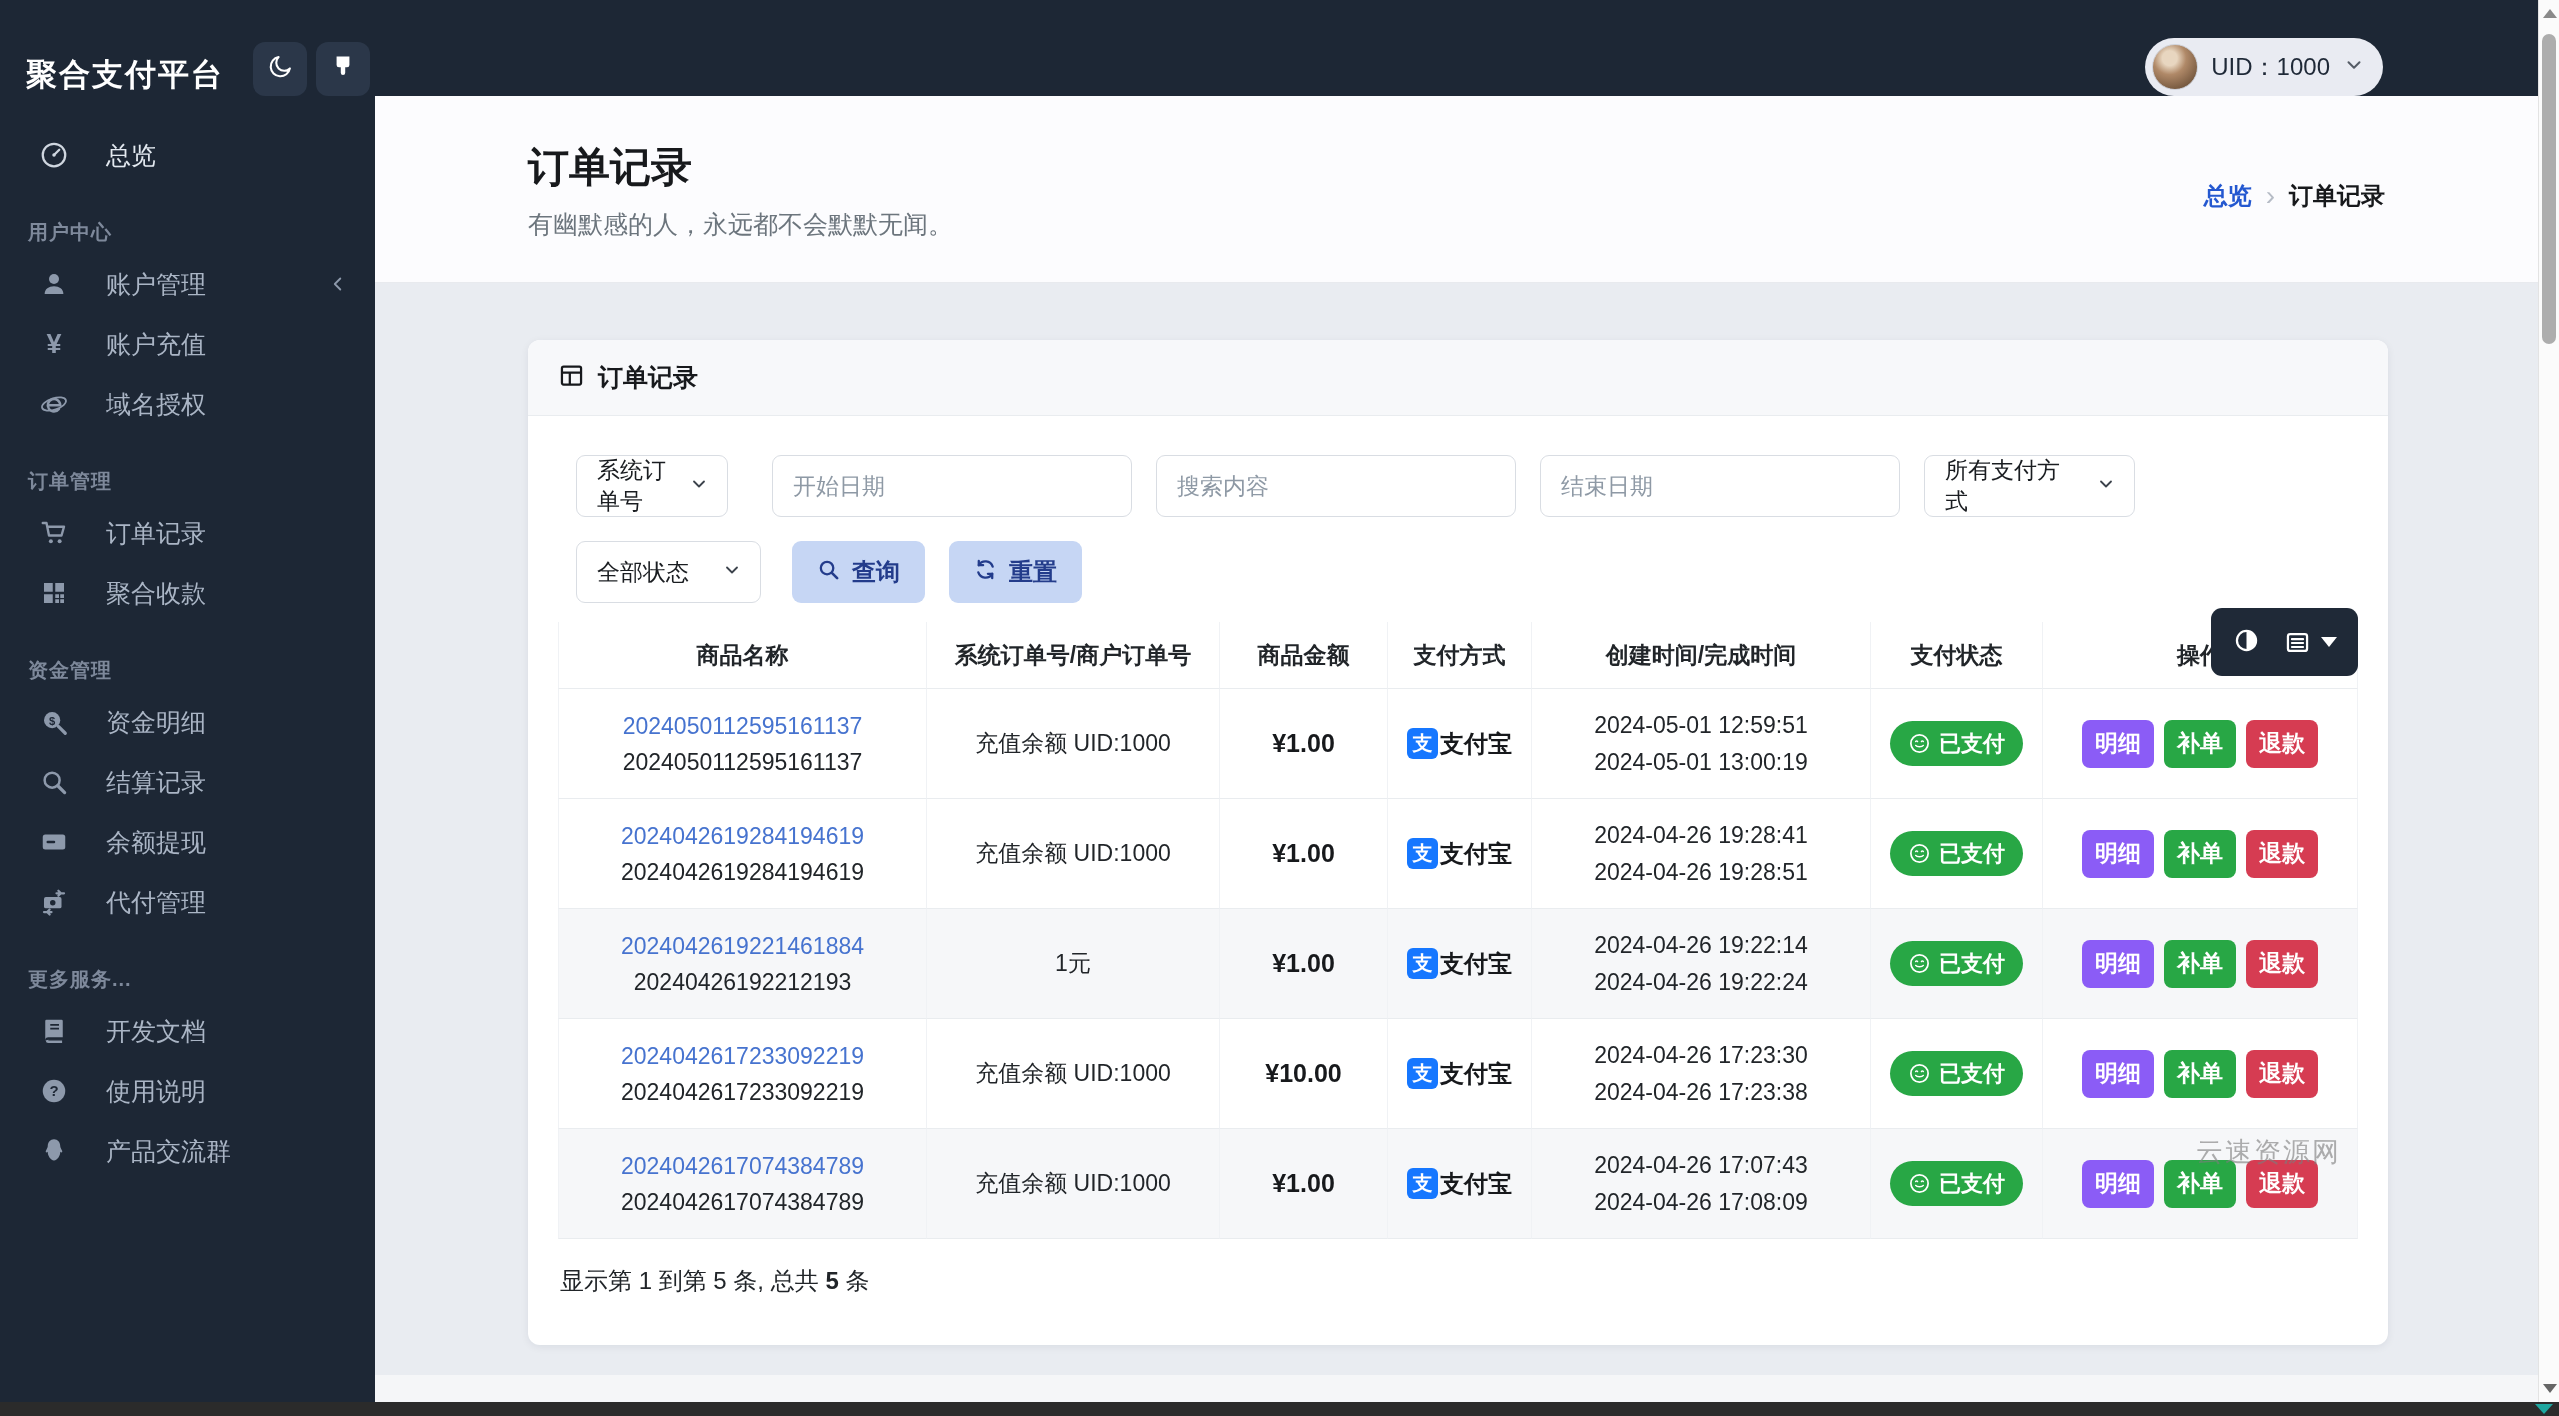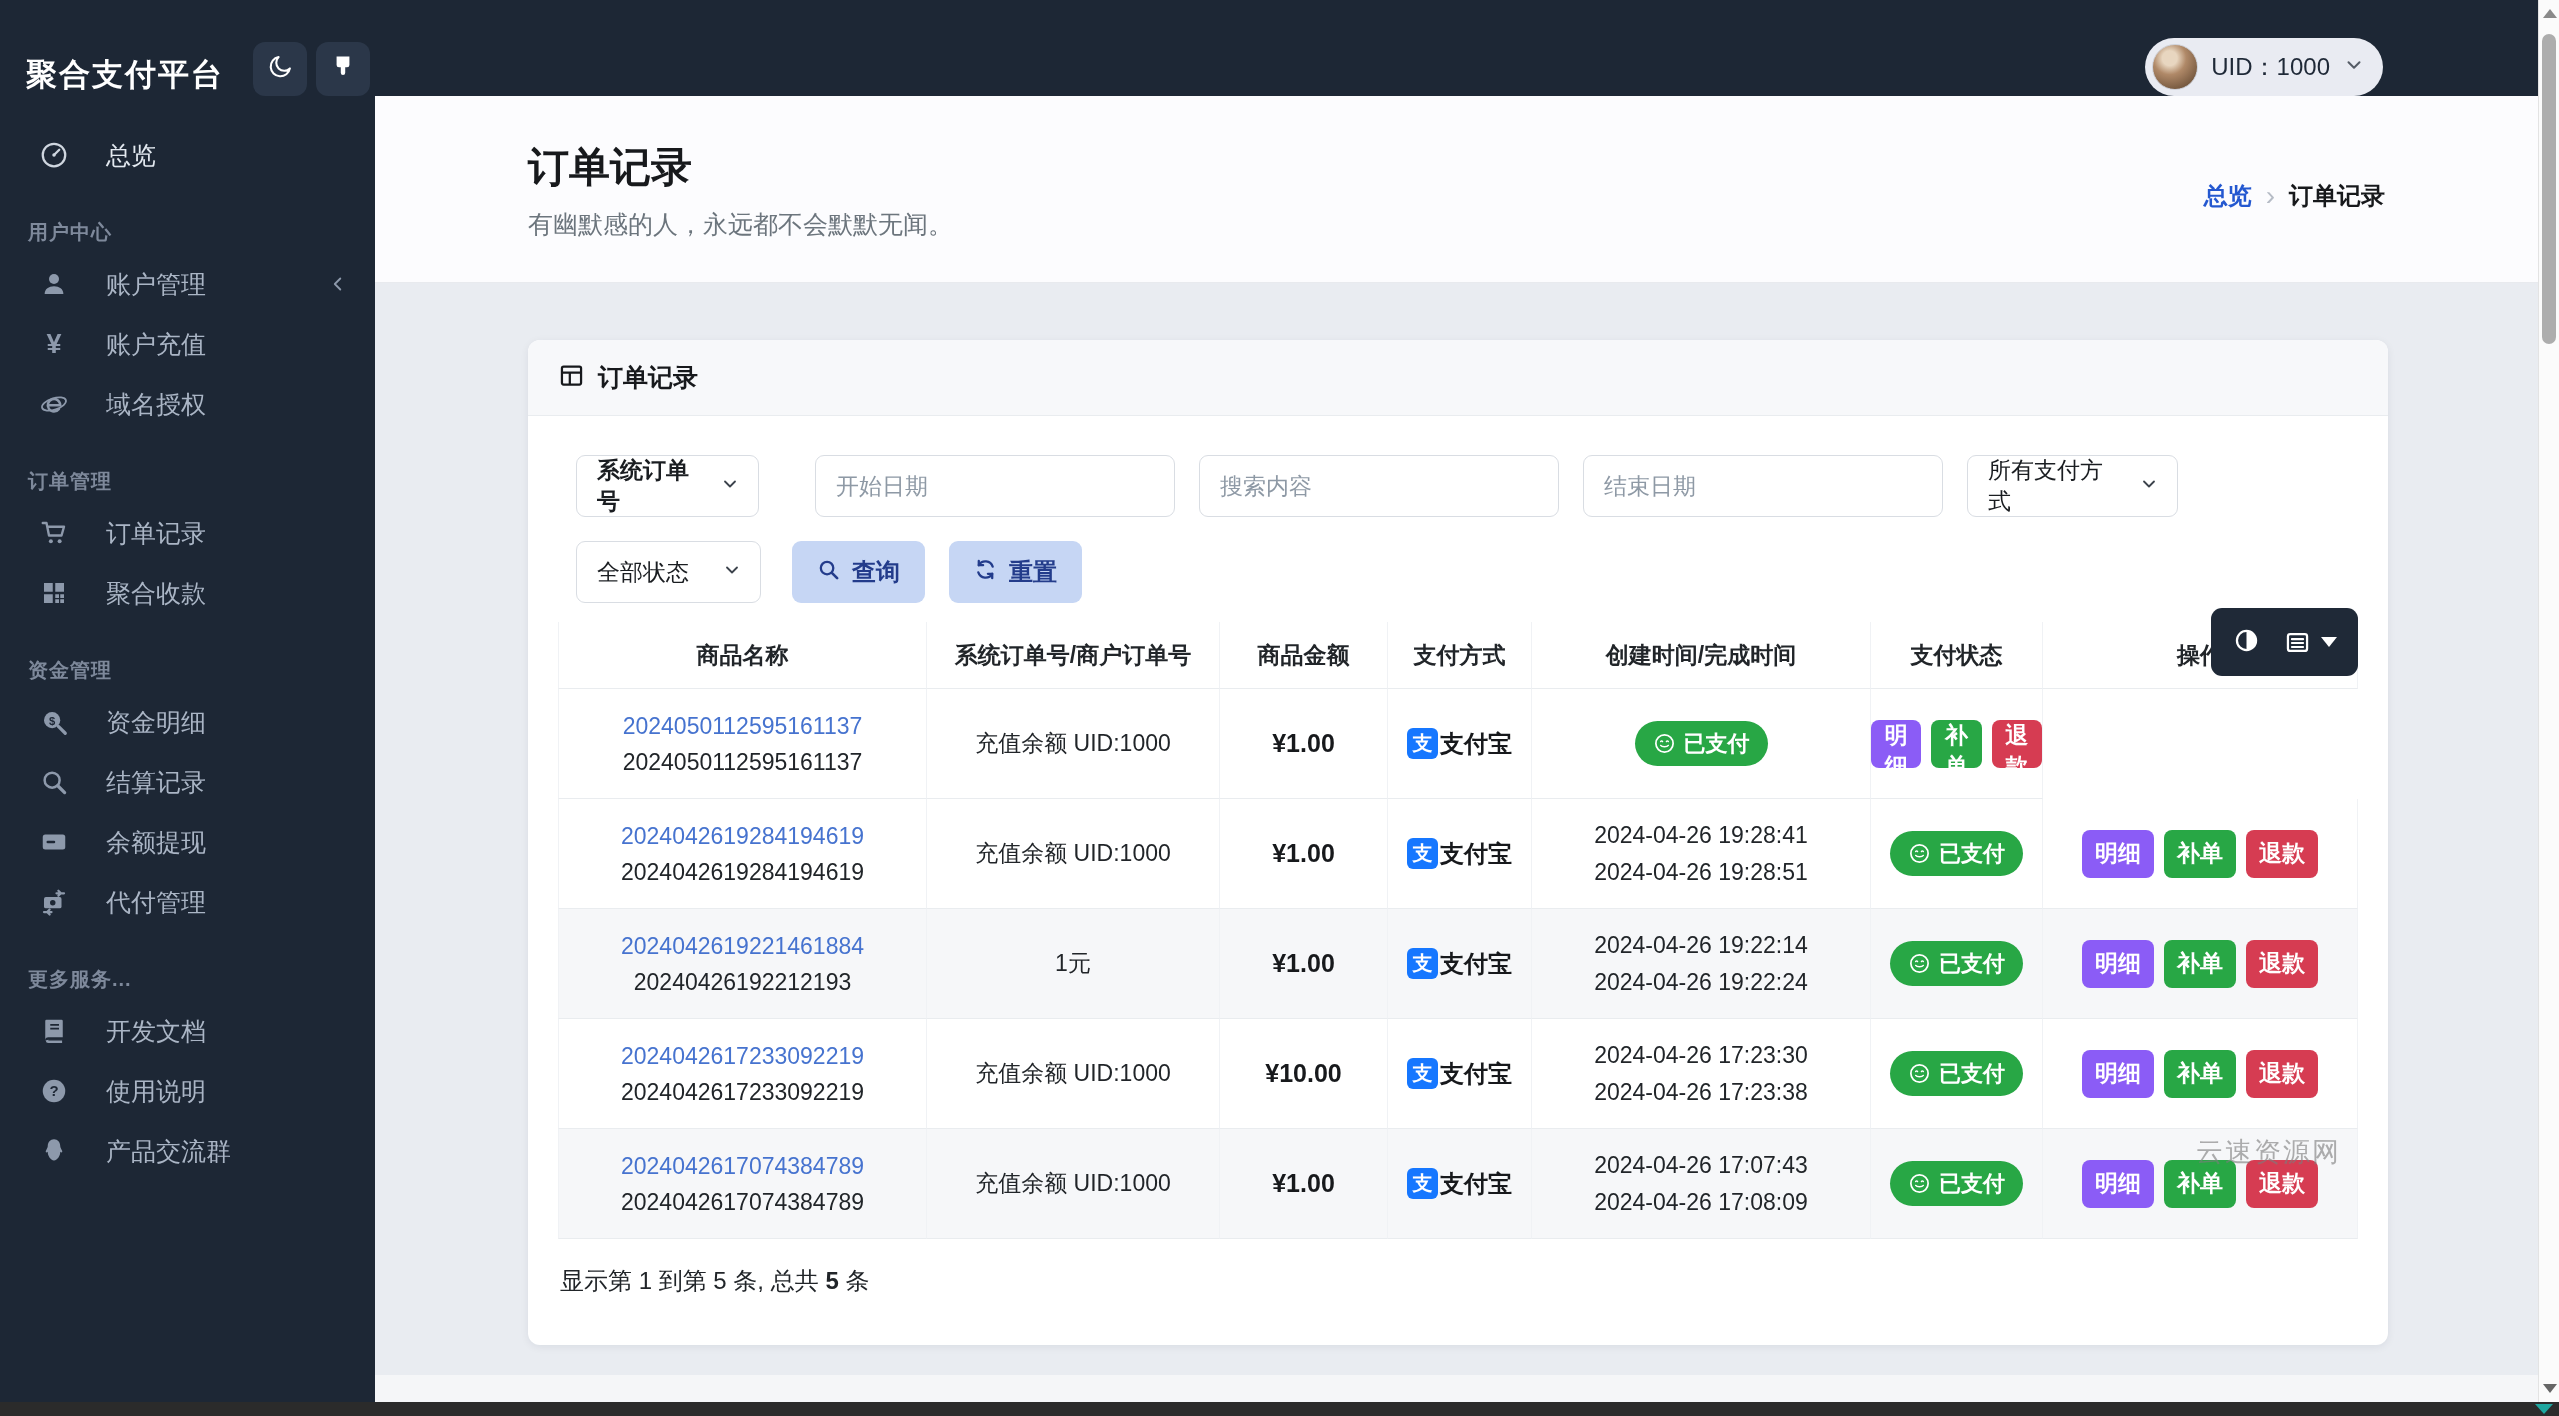--- a/index.html
+++ b/index.html
@@ -47,21 +47,21 @@
 
   
   .frow { display:flex; align-items:center; }
   .frow1 { margin-left:18px; gap:24px; }
   .frow2 { margin-left:18px; margin-top:24px; gap:6px; }
   .ctrl { height:62px; border:1px solid #d9dde3; border-radius:9px; background:#fff; font-size:23px; color:#1a1d21; }
   .pselect { display:inline-flex; align-items:center; justify-content:space-between; padding:0 18px 0 20px; cursor:pointer; gap:18px; }
   .pselect svg { width:20px; height:20px; flex:0 0 20px; }
   .tinput { padding:0 20px; outline:none; }
   .tinput::placeholder { color:#8e99a5; }
-  .w-order { width:183px; margin-right:32px;font-weight:bold; }
+  .w-order { width:152px; margin-right:20px; }
   .w-search { width:360px; }
   .w-date { width:360px; }
   .w-pay { width:211px; }
   .w-status { width:185px; }
   .btn-soft { height:62px; border:none; border-radius:9px; background:#c6d6f4; color:#233c8b; font-size:24px; font-weight:bold; display:inline-flex; align-items:center; gap:12px; padding:0 25px; cursor:pointer; font-family:inherit; }
   .btn-soft svg { width:23px; height:23px; }
   .btn-query { margin-left:25px; }
   .btn-reset { margin-left:18px; }
   .tool-group { position:absolute; right:30px; top:192px; width:147px; height:68px; background:#1f2937; border-radius:11px; display:flex; align-items:center; justify-content:center; gap:24px; cursor:pointer; }
   .tool-group svg { width:27px; height:27px; }
@@ -363,20 +363,24 @@
         <div class="tc">
             <span class="amt">¥1.00</span>
           </div>
         <div class="tc">
           <span class="paym">
             <span class="ali-ic">支</span>
             <span class="pay-label">支付宝</span>
           </span>
         </div>
         <div class="tc">
+          <span class="tstamp">2024-05-01 12:59:51</span>
+          <span class="tstamp">2024-05-01 13:00:19</span>
+        </div>
+        <div class="tc">
           <span class="badge-paid">
             <svg viewBox="0 0 24 24">
                 <circle cx="12" cy="12" r="9" fill="none" stroke="#fff" stroke-width="1.8"></circle>
                 <path d="M8 10c.5-1 1.5-1 2 0M14 10c.5-1 1.5-1 2 0" stroke="#fff" stroke-width="1.5" fill="none" stroke-linecap="round"></path>
                 <path d="M8 14c1.2 1.8 6.8 1.8 8 0" stroke="#fff" stroke-width="1.5" fill="none" stroke-linecap="round"></path>
               </svg>
             <span>已支付</span>
           </span>
         </div>
         <div class="tc">

